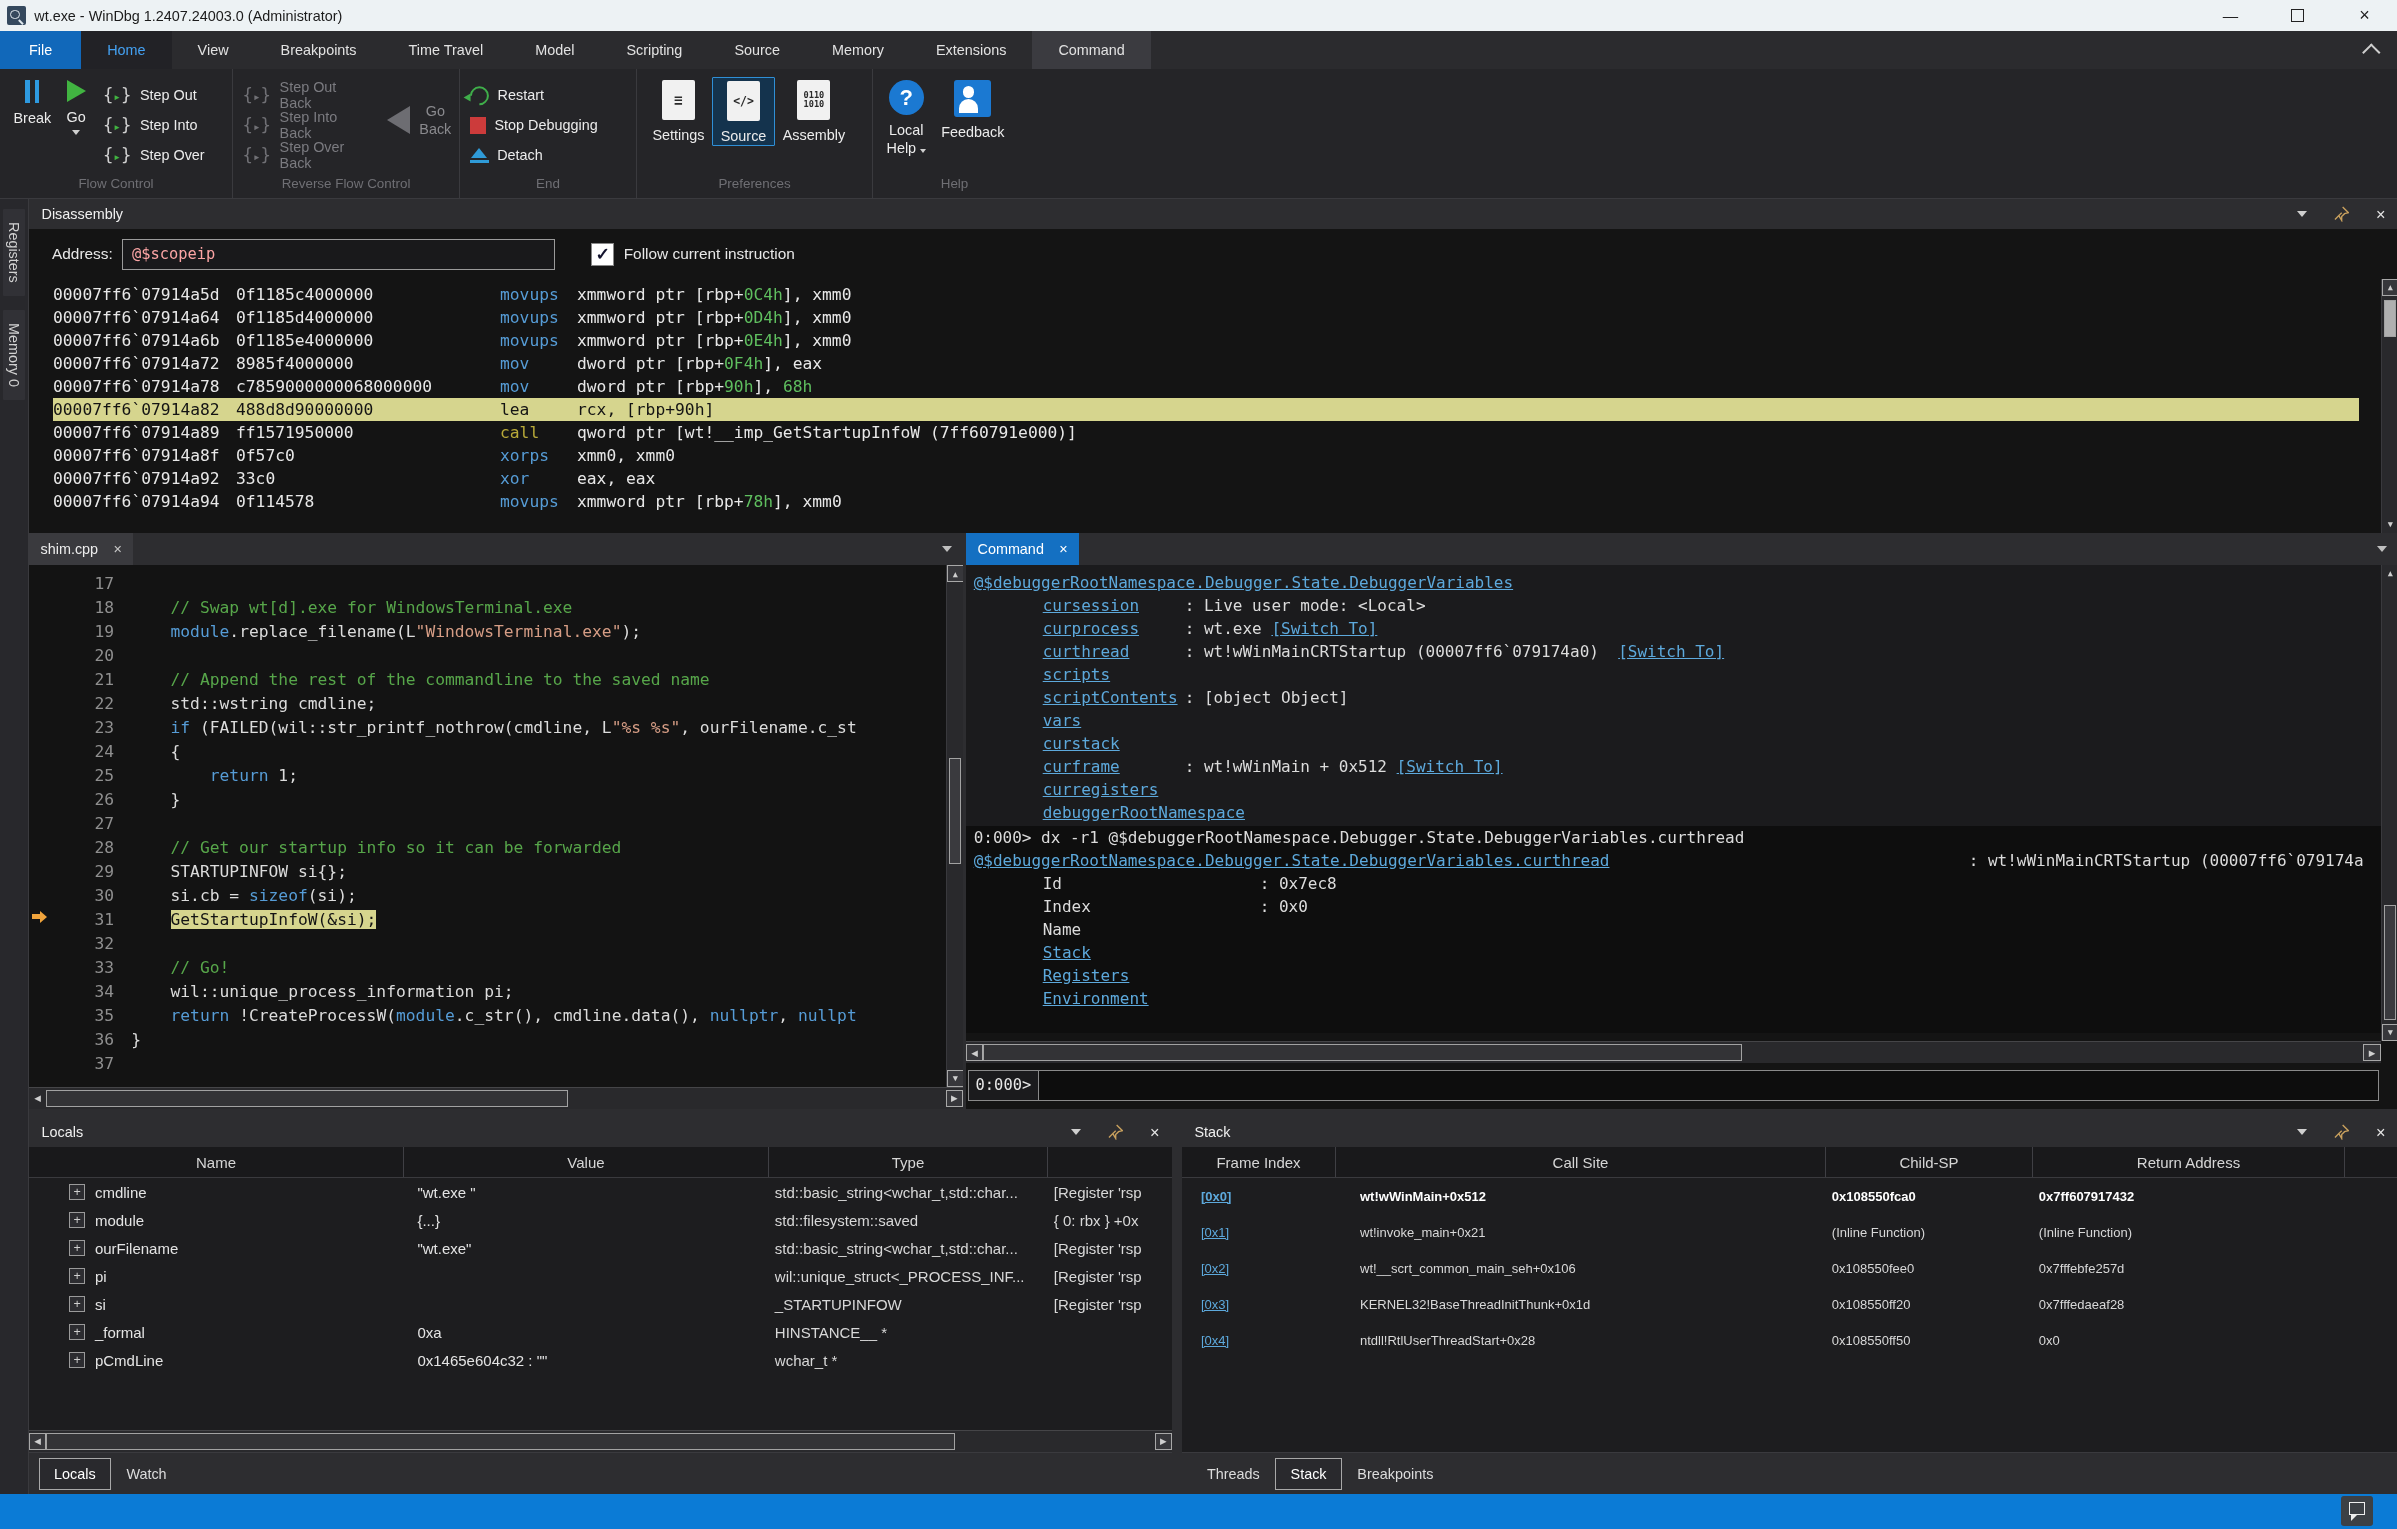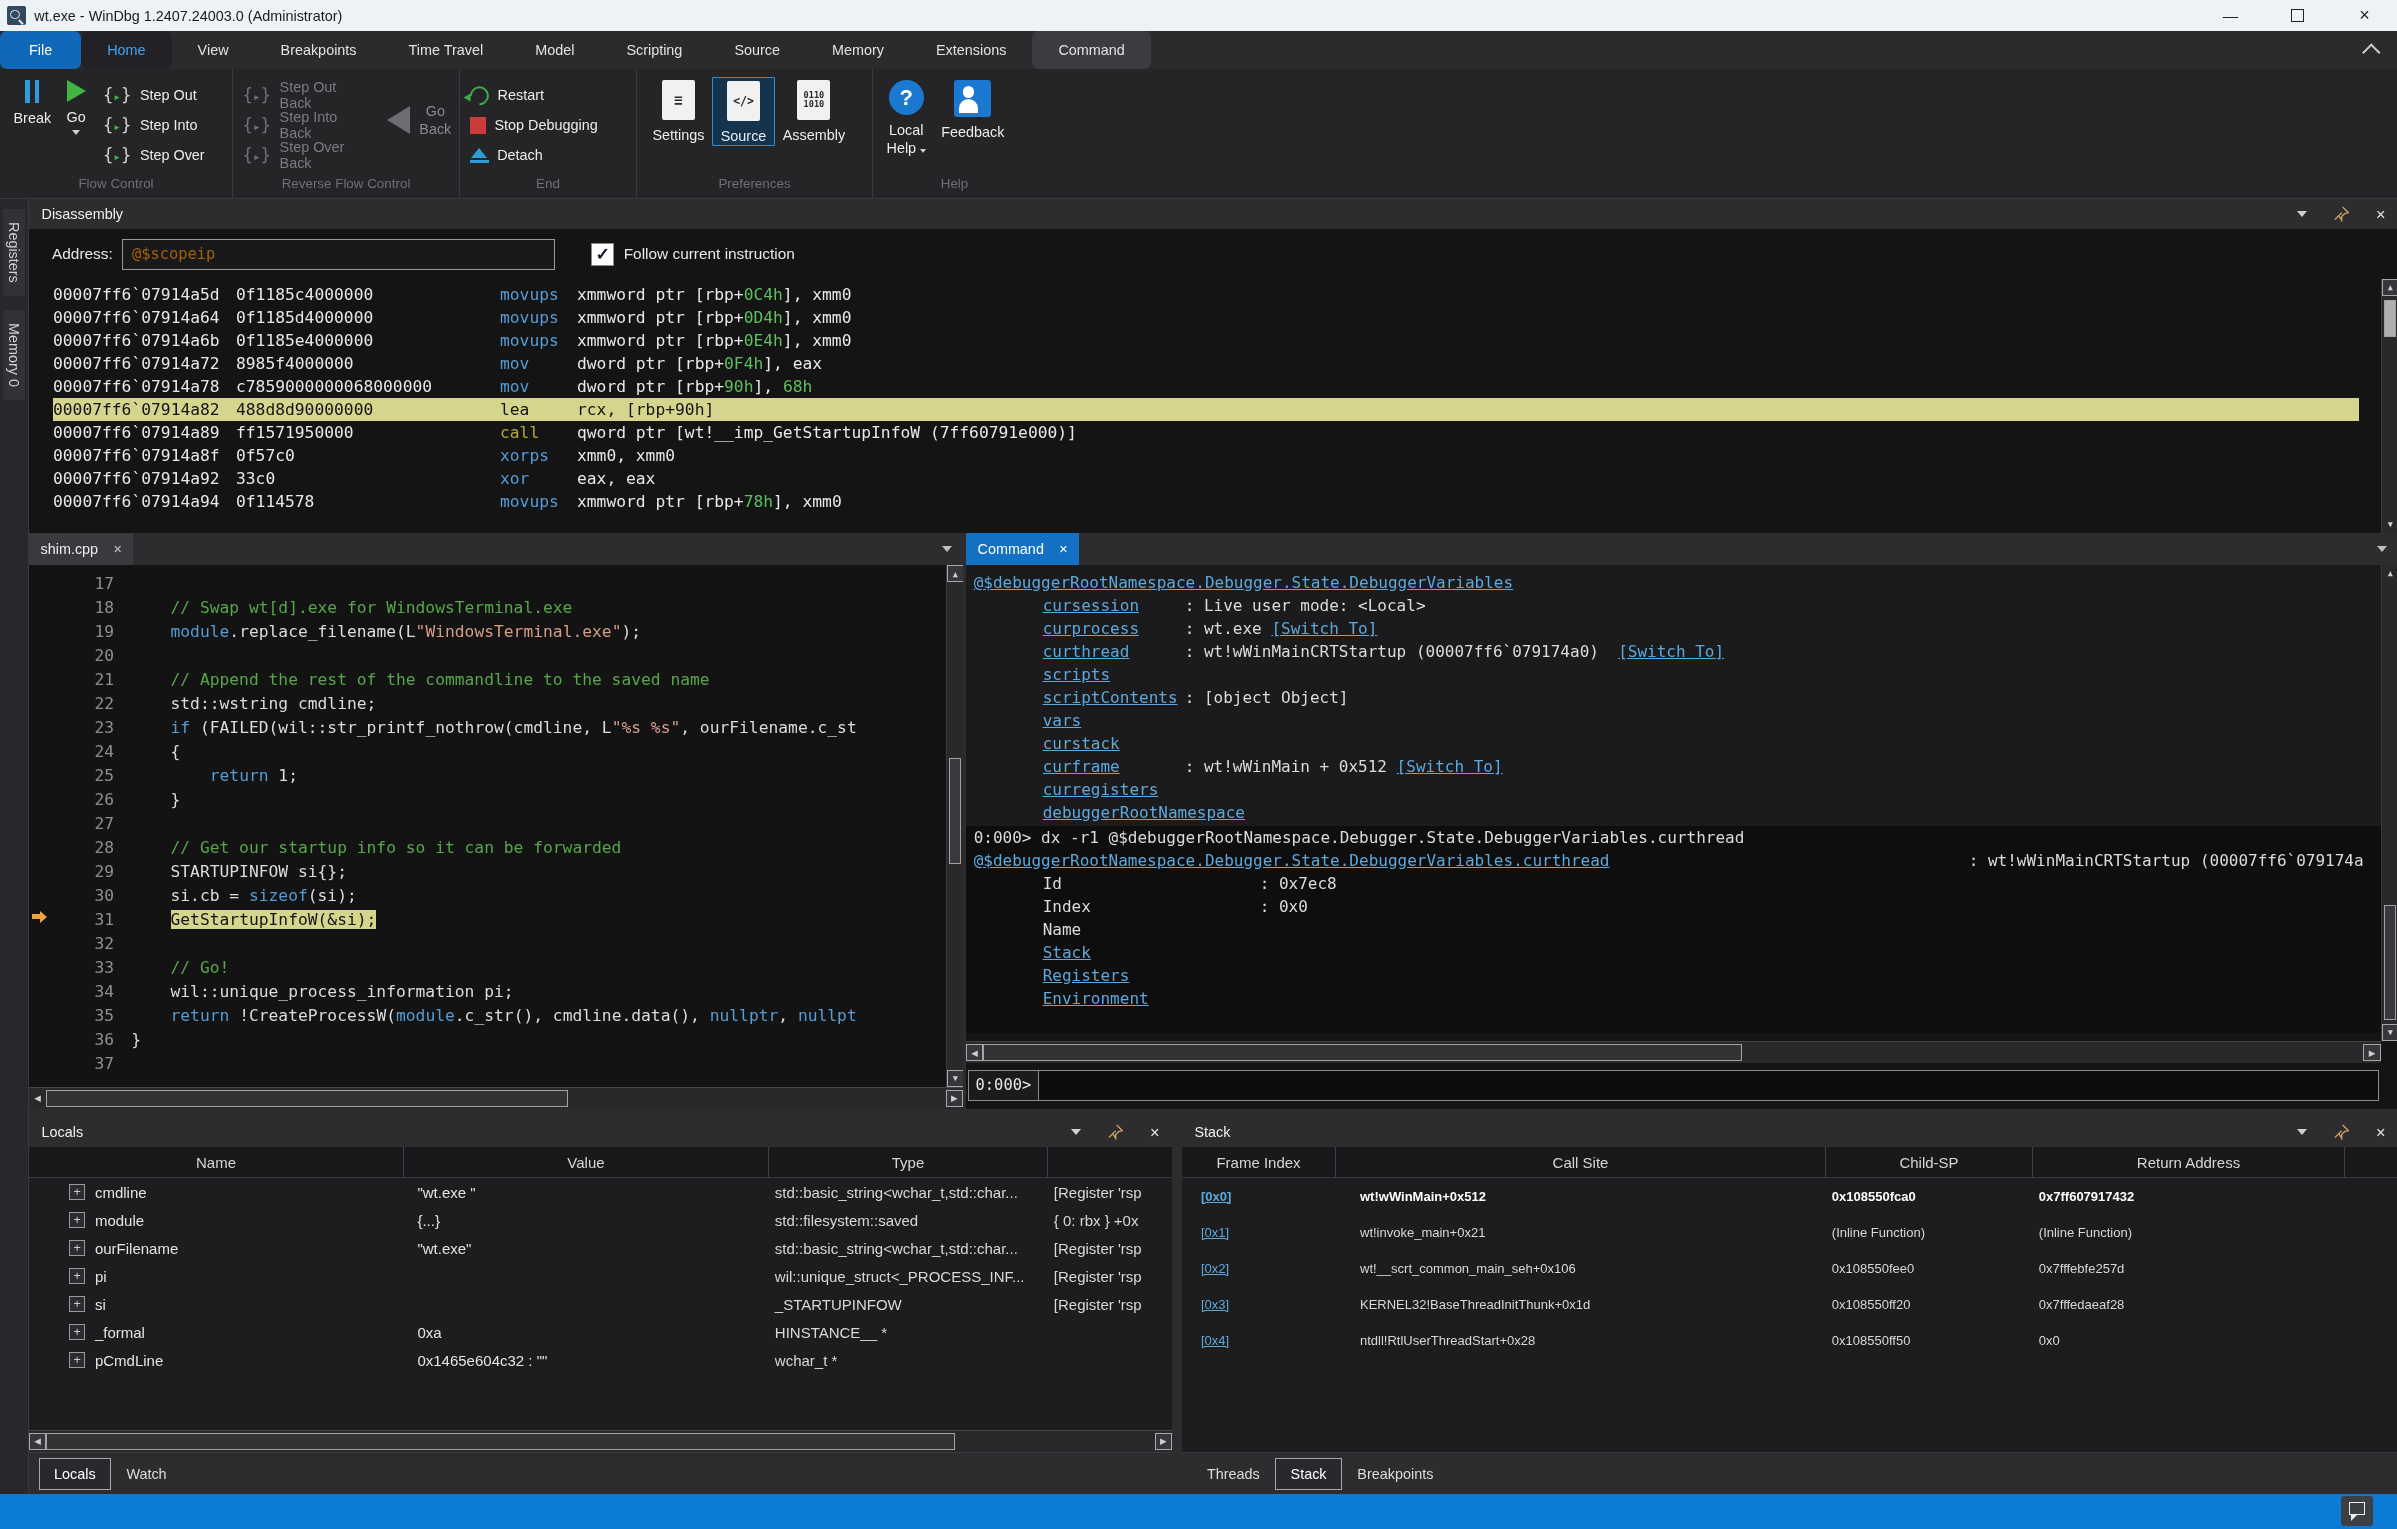--- a/index.html
+++ b/index.html
@@ -13,21 +13,21 @@
   .app-icon::before{content:"";position:absolute;left:3.8px;top:3.8px;width:7.7px;height:7.7px;border:1.9px solid #dfe8ee;border-radius:50%;}
   .app-icon::after{content:"";position:absolute;right:1.9px;bottom:1.9px;width:5.8px;height:1.9px;background:#dfe8ee;transform:rotate(45deg);}
   .win-btns{margin-left:auto;display:flex;height:100%;}
   .win-btn{width:67px;height:100%;display:flex;align-items:center;justify-content:center;color:#222;font-size:15.4px;}
   .glyph-restore{position:relative;width:10.6px;height:10.6px;border:1.9px solid #222;background:#edf2f4;}
   .glyph-restore::before{content:"";position:absolute;top:-5.8px;left:2.9px;width:10.6px;height:10.6px;border:1.9px solid #222;z-index:-1;}
 
   
   .menubar{position:absolute;left:0;top:31px;right:0;height:38px;background:#2b2b2e;display:flex;align-items:stretch;
            font-size:14.4px;color:#e2e2e2;}
-  .mtab{padding:0 26px;display:flex;align-items:center;border-radius:7px;}
+  .mtab{padding:0 26px;display:flex;align-items:center;}
   .mtab.file{background:#1168ba;color:#fff;padding:0 29px;}
   .mtab.home{background:#222226;color:#44a1f2;}
   .mtab.hl{background:#3b3b40;}
   .collapse-btn{margin-left:auto;width:54px;display:flex;align-items:center;justify-content:center;}
   .chev-up{width:10.6px;height:10.6px;border-left:2.9px solid #cfcfcf;border-top:2.9px solid #cfcfcf;transform:rotate(45deg);margin-top:4.8px;}
 
   
   .ribbon{position:absolute;left:0;top:69px;right:0;height:129px;background:#252528;display:flex;border-bottom:1px solid #3a3a3e;}
   .rgroup{position:relative;display:flex;flex-direction:column;border-right:1px solid #3a3a3e;}
   .rgroup .gbody{flex:1;display:flex;align-items:flex-start;padding-top:7.7px;}
@@ -83,21 +83,21 @@
   .sb-btn.boxed{border:1px solid #a8a8a8;background:#37373b;box-sizing:border-box;}
   .sb-track{flex:1;position:relative;}
   .sb-thumb{position:absolute;left:1.9px;right:1.9px;background:#3a3a3e;border:1px solid #a2a2a2;box-sizing:border-box;}
   .sb-thumb.bright{background:#b0b0b0;}
   .h-track{flex:1;position:relative;height:100%;}
   .h-thumb{position:absolute;top:1.9px;bottom:1.9px;background:#333336;border:1px solid #a2a2a2;box-sizing:border-box;}
 
   
   .disasm{position:absolute;left:29px;top:199px;right:0;height:334px;background:#141414;display:flex;flex-direction:column;}
   .dtoolbar{height:50px;display:flex;align-items:center;padding-left:23px;gap:9.6px;font-size:15.4px;flex:none;background:#141414;}
-  .addr-input{width:413px;height:29px;background:#19191b;border:1px solid #9a9a9a;color:#a16207;
+  .addr-input{width:413px;height:29px;background:#19191b;border:1px solid #9a9a9a;color:#fca5a5;
               font:15.4px "DejaVu Sans Mono",monospace;padding:0 8.6px;outline:none;}
   .checkbox{width:21px;height:21px;background:#fff;border:1px solid #888;color:#13132e;display:flex;align-items:center;
             justify-content:center;font-size:17.3px;font-weight:bold;margin-left:27px;}
   .dbody{flex:1;position:relative;overflow:hidden;font:16.3px/23px "DejaVu Sans Mono",monospace;padding:3.8px 0 0 24px;}
   .dline{display:flex;white-space:pre;}
   .dline .a{width:183px;flex:none;}
   .dline .by{width:264px;flex:none;}
   .dline .o{width:77px;flex:none;color:#569cd6;}
   .dline .o.call{color:#b8a939;}
   .num{color:#5fbf5f;}

